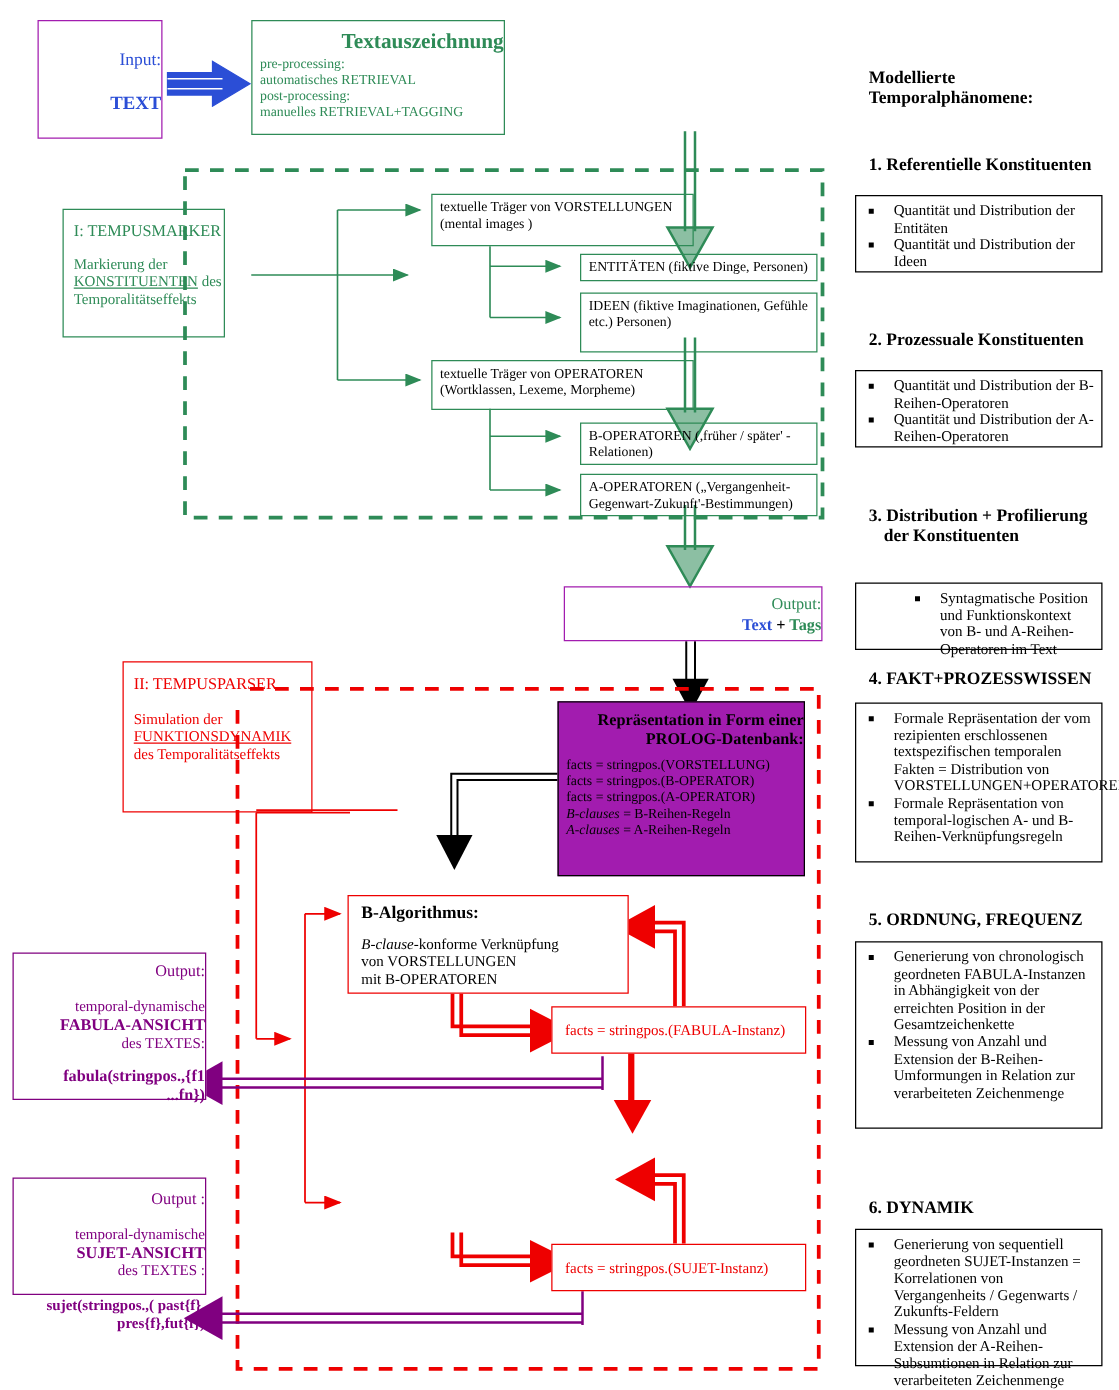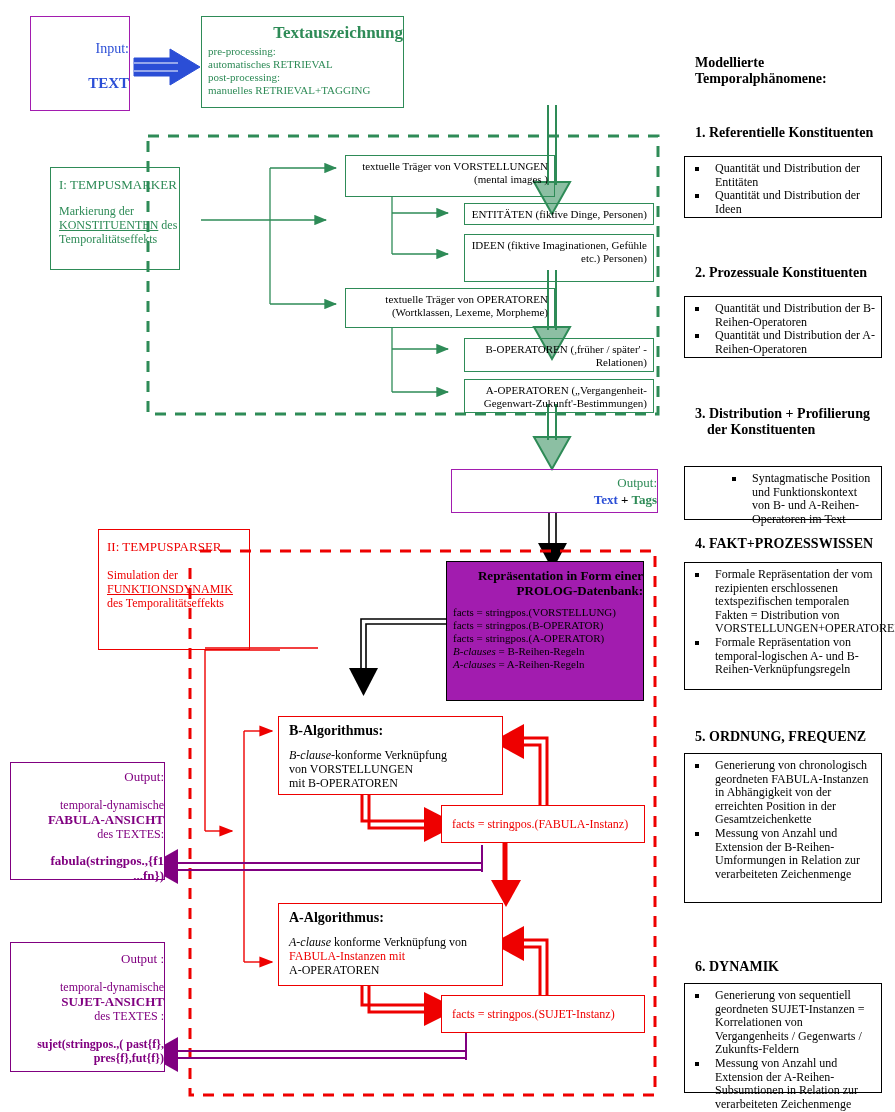--- a/index.html
+++ b/index.html
@@ -22,21 +22,21 @@
   .i{font-style:italic;}
   .u{text-decoration:underline;}
   svg.overlay{position:absolute;left:0;top:0;width:895px;height:1112px;
               pointer-events:none;overflow:visible;}
   .t11{font-size:11px;line-height:13px;}
   .t12{font-size:12px;line-height:14px;}
   .t13{font-size:13px;line-height:15px;}
   .t14{font-size:14px;line-height:16px;}
   .t15{font-size:15px;line-height:17px;}
   .t17{font-size:17px;line-height:19px;}
-  .pad4{padding:4px 6px;text-align:right;}
+  .pad4{padding:4px 6px;}
   
   .rc-head{position:absolute;font-weight:bold;font-size:14px;line-height:16px;}
   .rc-box{position:absolute;border:1px solid #000;box-sizing:border-box;padding:5px 4px 5px 4px;}
   .rc-box ul{margin:0;padding:0;list-style:none;}
   .rc-box li{position:relative;padding-left:26px;font-size:12px;line-height:13.6px;
              margin-bottom:0px;}
   .rc-box li .bullet{position:absolute;left:6px;top:5px;width:4px;height:4px;background:#000;}
 </style>
 </head>
 <body>
@@ -238,43 +238,35 @@
       <span class="i">B-clause</span><span>-konforme Verknüpfung</span>
     </div>
     <div class="t12 c-black" style="margin-left:10px;">von VORSTELLUNGEN</div>
     <div class="t12 c-black" style="margin-left:10px;">mit  B-OPERATOREN</div>
   </div>
 
   <div class="box bx-red" style="left:441px;top:805px;width:204px;height:38px;background:#fff;">
     <div class="t12 c-red" style="margin:11px 0 0 10px;">facts = stringpos.(FABULA-Instanz)</div>
   </div>
 
-  <div class="box bx-red" style="left:278px;top:903px;width:225px;height:83px;background:#fff;">
-    <div class="t14 b c-black" style="margin:6px 0 0 10px;">A-Algorithmus:</div>
-    <div class="t12 c-black" style="margin:9px 0 0 10px;">
-      <span class="i">A-clause</span><span> konforme Verknüpfung von</span>
-    </div>
-    <div class="t12 c-red" style="margin-left:10px;">FABULA-Instanzen mit</div>
-    <div class="t12 c-black" style="margin-left:10px;">A-OPERATOREN</div>
-  </div>
 
   <div class="box bx-red" style="left:441px;top:995px;width:204px;height:38px;background:#fff;">
     <div class="t12 c-red" style="margin:11px 0 0 10px;">facts = stringpos.(SUJET-Instanz)</div>
   </div>
 
   <div class="box bx-purple ctr" style="left:10px;top:762px;width:155px;height:118px;background:#fff;">
     <div class="t13 c-purple" style="margin-top:6px;">Output:</div>
     <div class="t12 c-purple" style="margin-top:14px;">temporal-dynamische</div>
     <div class="t13 b c-purple">FABULA-ANSICHT</div>
     <div class="t12 c-purple">des TEXTES:</div>
     <div class="t13 b c-purple" style="margin-top:12px;">fabula(stringpos.,{f1</div>
     <div class="t13 b c-purple">...fn})</div>
   </div>
 
-  <div class="box bx-purple ctr" style="left:10px;top:942px;width:155px;height:130px;background:#fff;font-family:Liberation Serif, serif;">
+  <div class="box bx-purple ctr" style="left:10px;top:942px;width:155px;height:94px;background:#fff;font-family:Liberation Serif, serif;">
     <div class="t13 c-purple" style="margin-top:8px;">Output :</div>
     <div class="t12 c-purple" style="margin-top:14px;">temporal-dynamische</div>
     <div class="t13 b c-purple">SUJET-ANSICHT</div>
     <div class="t12 c-purple">des TEXTES :</div>
     <div class="t12 b c-purple" style="margin-top:14px;">sujet(stringpos.,( past{f},</div>
     <div class="t12 b c-purple">pres{f},fut{f})</div>
   </div>
 
   <div style="position:absolute;left:695px;top:55px;width:195px;">
     <div class="t14 b">Modellierte</div>

